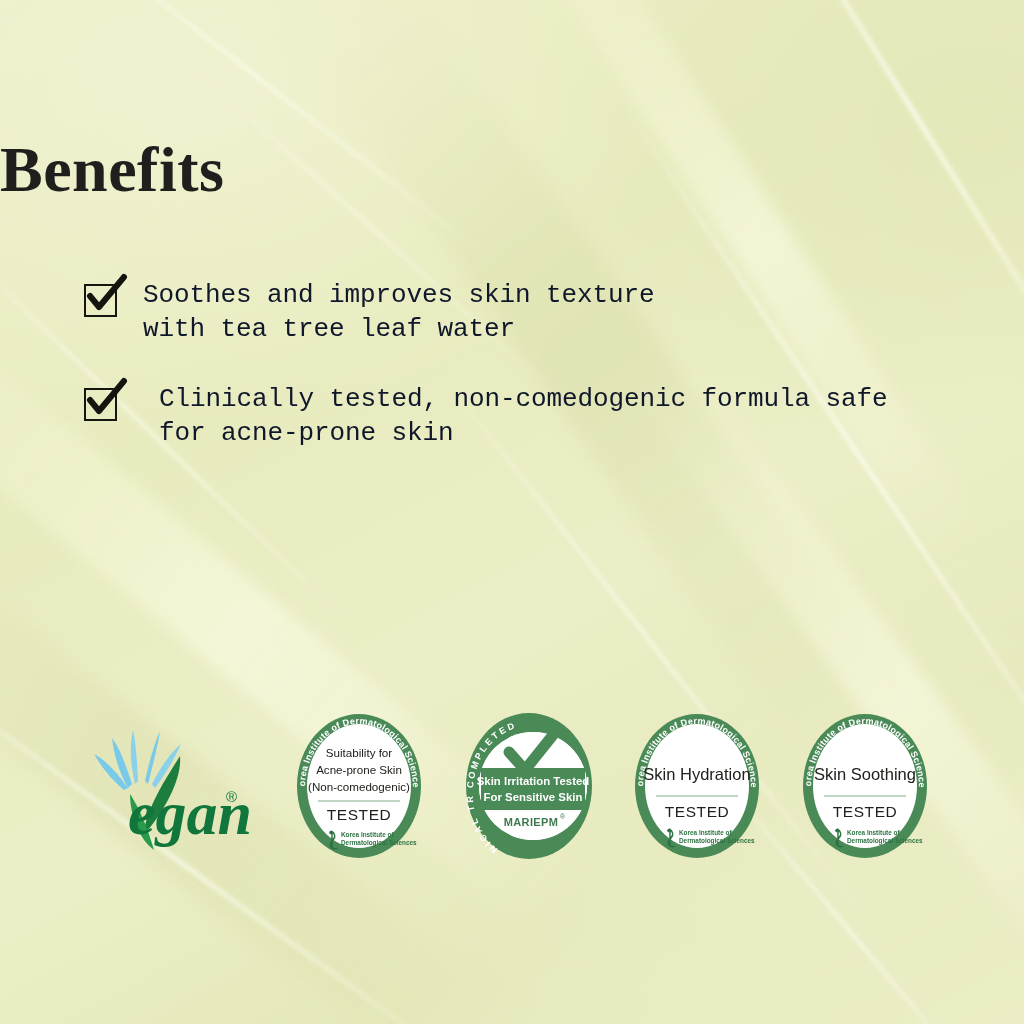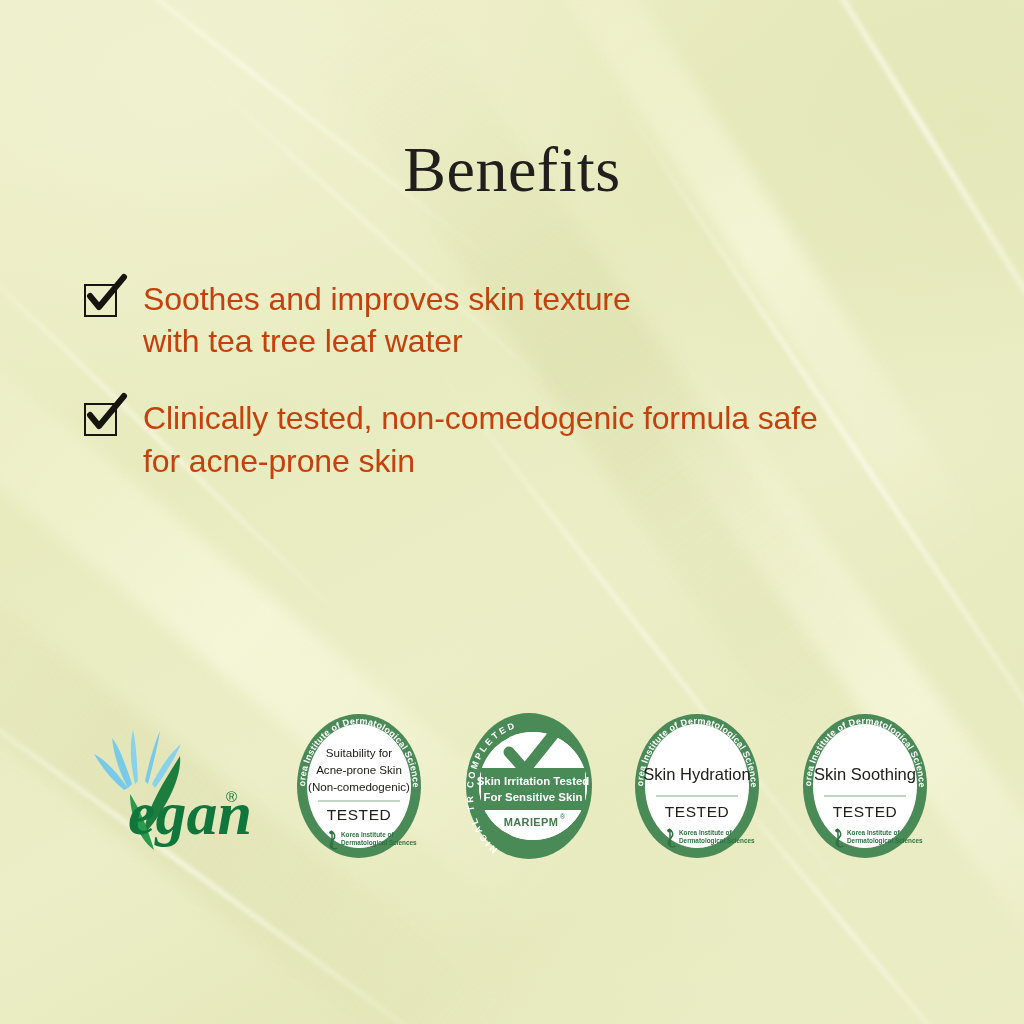--- a/index.html
+++ b/index.html
@@ -64,36 +64,36 @@
   .b2 { width:900px; height:90px; left:-240px; top:560px; transform:rotate(40deg); }
   .b3 { width:760px; height:70px; left:500px; top:640px;  transform:rotate(54deg); }
   .d1 { width:880px; height:120px; left:180px; top:330px; transform:rotate(55deg); }
   .d2 { width:760px; height:110px; left:-200px; top:760px; transform:rotate(38deg); }
 
   
   .content { position:relative; width:100%; height:100%; }
 
   .title {
     position:absolute; top:133px; left:0; width:100%;
-    text-align:center;
+    text-align:left;
     font-family:"Liberation Serif", serif;
-    font-weight:normal;
+    font-weight:bold;
     font-size:64px;
     letter-spacing:0.5px;
     color:#201f1d;
   }
 
   
   .benefits { position:absolute; left:84px; top:278px; width:880px; }
   .benefit {
     display:flex;
     align-items:flex-start;
     margin-bottom:35px;
   }
-  .benefit:last-child { margin-bottom:16px; }
+  .benefit:last-child { margin-bottom:16px;gap:16px; }
 
   .checkbox {
     position:relative;
     flex:0 0 auto;
     width:33px; height:33px;
     margin-top:6px;
     margin-right:26px;
   }
   .checkbox .box {
     position:absolute; left:0; top:0;
@@ -102,25 +102,26 @@
     background:transparent;
   }
   .checkbox svg {
     position:absolute;
     left:-1px; top:-9px;
     width:44px; height:44px;
     overflow:visible;
   }
 
   .benefit-text {
-    font-size:32px;
+    font-size:26px;
     line-height:1.32;
-    color:#c2410c;
+    color:#0f172a;
     letter-spacing:-0.1px;
     white-space:pre-line;
+    font-family:Liberation Mono, monospace;
   }
 
   
   .certs {
     position:absolute;
     left:0; top:702px;
     width:1024px; height:168px;
   }
 
   

